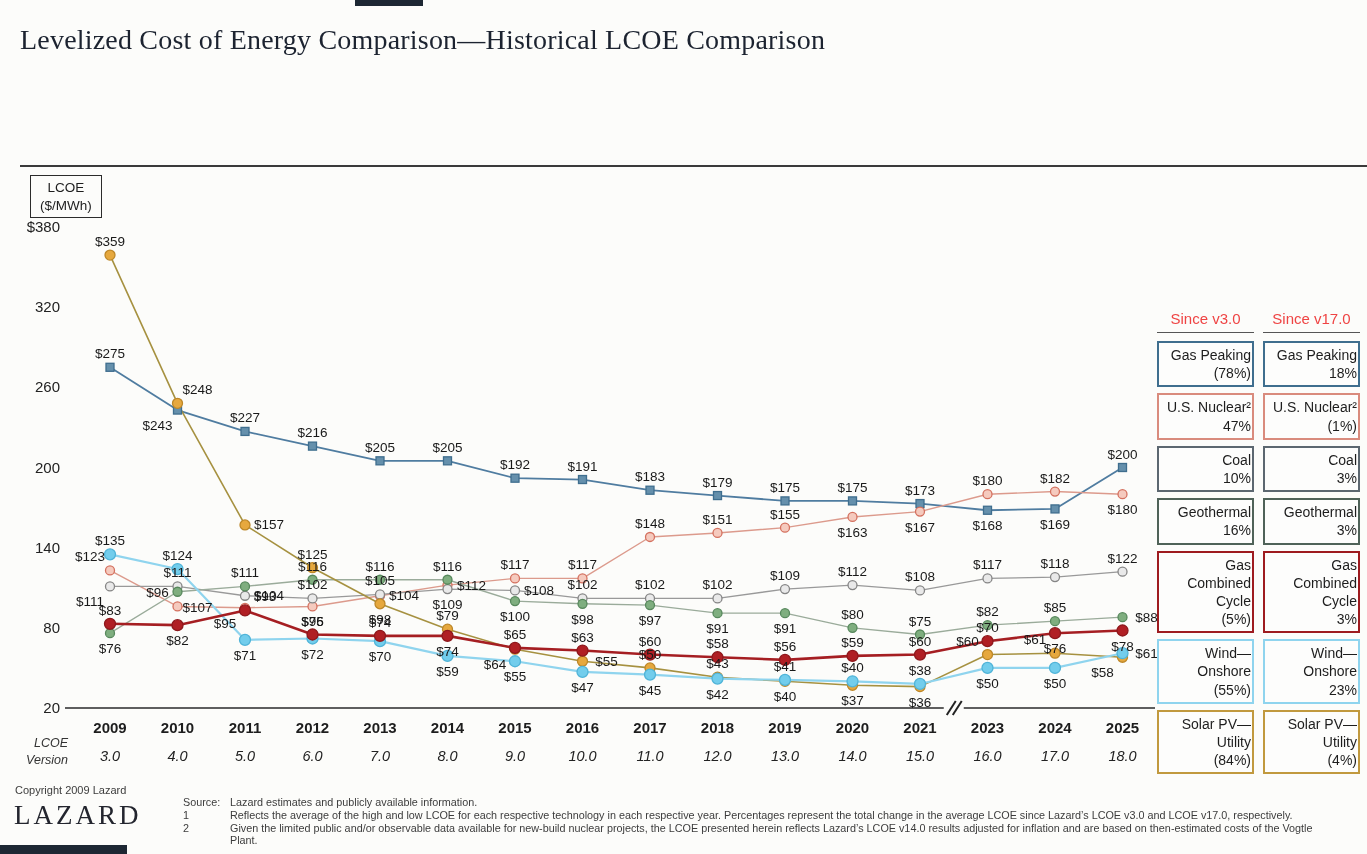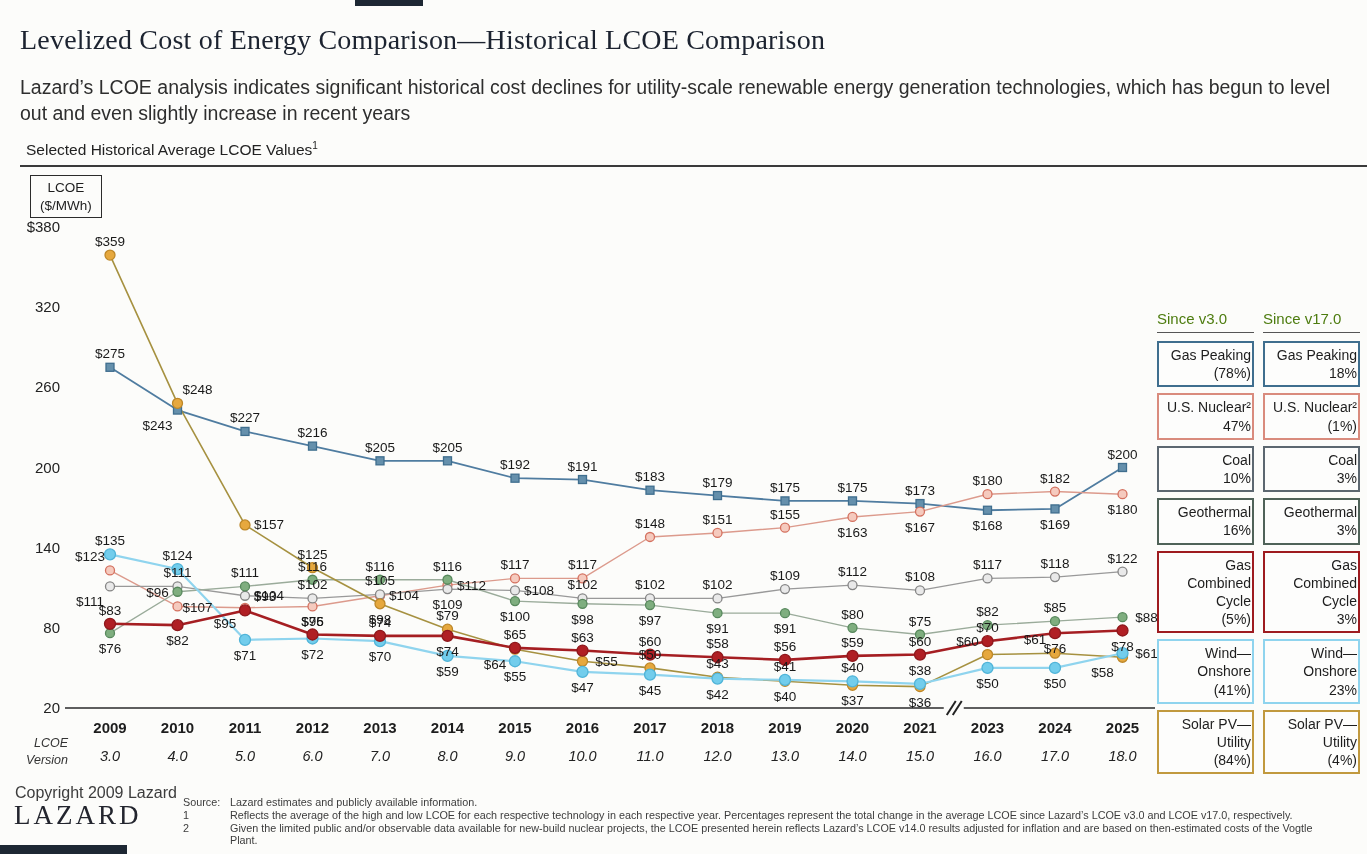--- a/index.html
+++ b/index.html
@@ -16,43 +16,41 @@
   .lcoe-box{position:absolute;left:30px;top:175px;border:1.6px solid #2b2b2b;background:#fcfcfa;
         padding:3px 9px;text-align:center;font-size:13.5px;line-height:1.3;color:#1d1d1d;z-index:3;}
   #chart-svg{position:absolute;left:0;top:0;z-index:1;}
   .ytick{font:15px "Liberation Sans",sans-serif;fill:#222;}
   .xlab{font:600 15px "Liberation Sans",sans-serif;fill:#1d1d1d;}
   .vlab{font:italic 14.5px "Liberation Sans",sans-serif;fill:#222;}
   .vaxis{font:italic 12.5px "Liberation Sans",sans-serif;fill:#333;}
   .ptlabel{font:500 13.5px "Liberation Sans",sans-serif;fill:#191919;}
   .legend{position:absolute;left:1157px;top:310px;display:flex;gap:9px;z-index:3;}
   .legend-col{width:97px;}
-  .legend-header{font-size:15px;color:#4d7c0f;text-align:left;padding-bottom:5px;
+  .legend-header{font-size:15px;color:#ef4444;text-align:center;padding-bottom:5px;
         border-bottom:1.5px solid #555;margin-bottom:8px;white-space:nowrap;}
   .legend-box{border:2px solid #777;background:#fdfdfc;margin-bottom:6px;padding:3px 1px;
         text-align:right;font-size:14px;line-height:1.3;color:#1d1d1d;}
   .legend-box.thick{border-width:2.5px;}
   .footer-logo{position:absolute;left:14px;top:800px;font-family:"Liberation Serif",serif;
         font-size:27px;letter-spacing:3px;color:#23252e;}
-  .footer-copy{position:absolute;left:15px;top:784px;font-size:16px;color:#3c3c3c;}
+  .footer-copy{position:absolute;left:15px;top:784px;font-size:11px;color:#3c3c3c;}
   .notes{position:absolute;left:137px;top:796px;width:1200px;font-size:10.8px;color:#3c3c3c;}
   .note-row{display:flex;margin-bottom:1px;margin-left:46px;}
   .note-marker{flex:0 0 47px;}
   .note-text{flex:1;}
 </style>
 </head>
 <body>
 
 <div class="page">
   <div class="artifact" style="left:355px;top:0;width:68px;height:6px;"></div>
   <div class="artifact" style="left:0;top:845px;width:127px;height:9px;"></div>
 
   <h1 class="page-title">Levelized Cost of Energy Comparison—Historical LCOE Comparison</h1>
-  <p class="subtitle">Lazard’s LCOE analysis indicates significant historical cost declines for utility-scale renewable energy generation technologies, which has begun to level out and even slightly increase in recent years</p>
-  <div class="section-label"><span>Selected Historical Average LCOE Values</span><sup>1</sup></div>
   <div class="top-rule"></div>
 
   <div class="lcoe-box">
     <div>LCOE</div>
     <div>($/MWh)</div>
   </div>
 
   <svg id="chart-svg" width="1367" height="790" viewBox="0 0 1367 790">
       <text x="60" y="232.00000000000006" text-anchor="end" class="ytick">$380</text>
       <text x="60" y="312.1666666666667" text-anchor="end" class="ytick">320</text>
@@ -352,21 +350,21 @@
           <div>16%</div>
         </div>
         <div class="legend-box thick" style="border-color: rgb(158, 27, 31);">
           <div>Gas Combined</div>
           <div>Cycle</div>
           <div>(5%)</div>
         </div>
         <div class="legend-box" style="border-color: rgb(143, 212, 238);">
           <div>Wind—</div>
           <div>Onshore</div>
-          <div>(41%)</div>
+          <div>(55%)</div>
         </div>
         <div class="legend-box" style="border-color: rgb(193, 153, 62);">
           <div>Solar PV—</div>
           <div>Utility</div>
           <div>(84%)</div>
         </div>
       </div>
     <div class="legend-col" id="legend-col-1">
         <div class="legend-header">Since v17.0</div>
         <div class="legend-box" style="border-color: rgb(63, 110, 142);">

